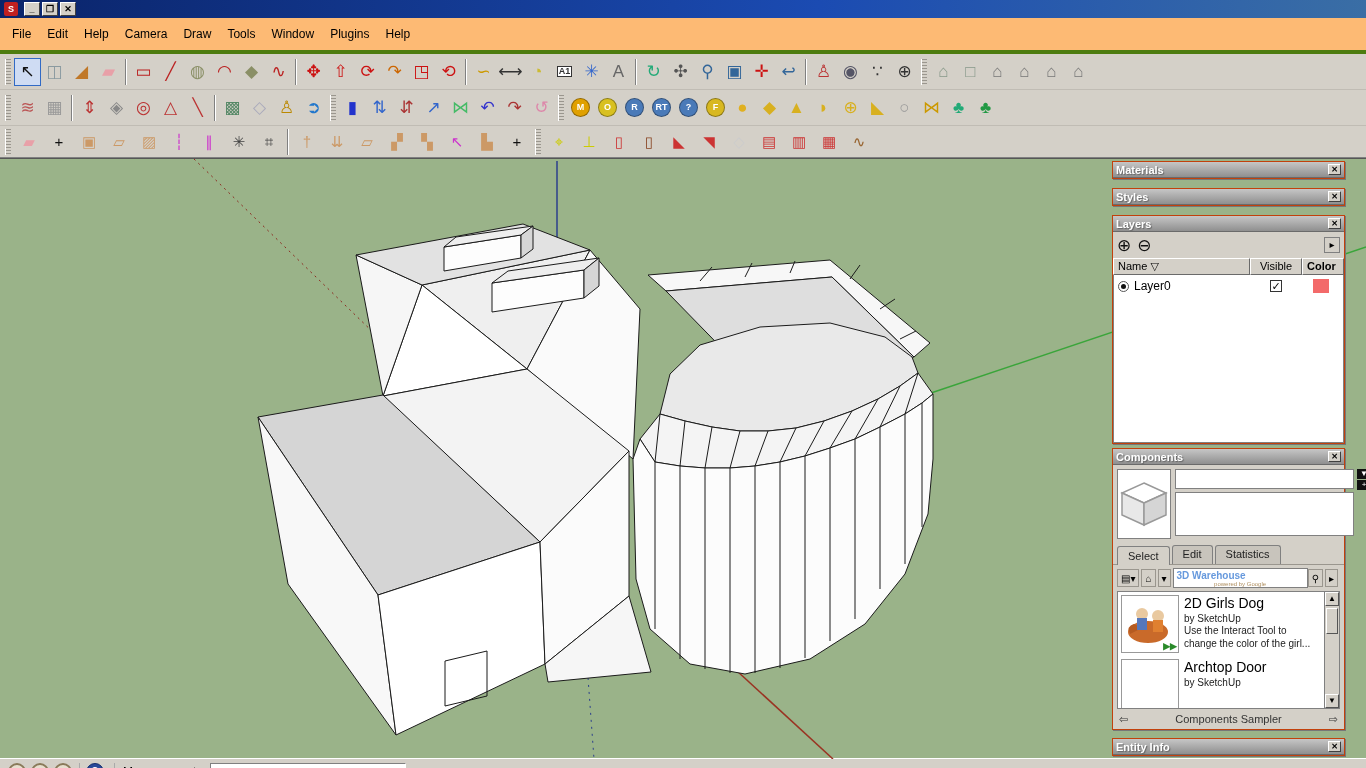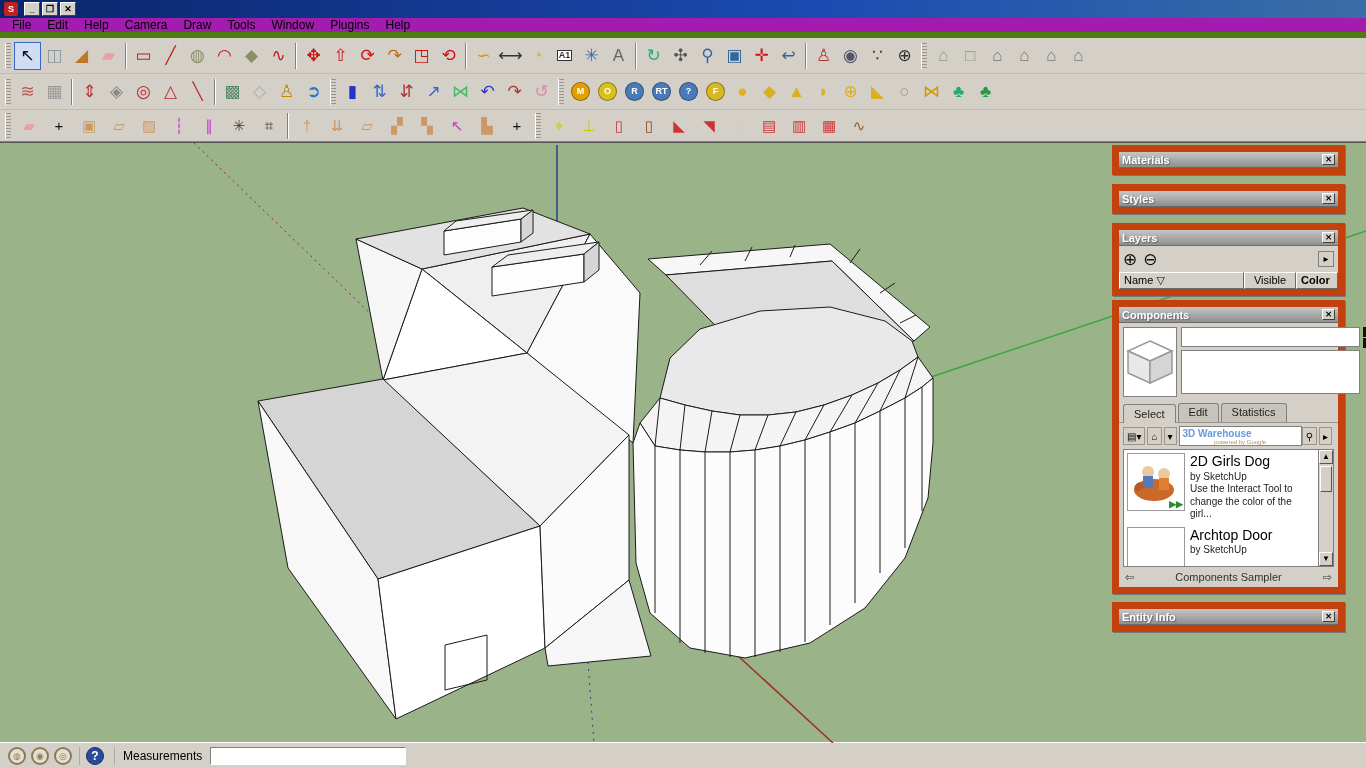--- a/index.html
+++ b/index.html
@@ -8,21 +8,21 @@
 
 #titlebar { height:18px; background:linear-gradient(90deg,#0a246a 0%,#1b4bb2 60%,#3a6ea5 100%);
   display:flex; align-items:center; padding:0 2px; }
 #app-icon { width:14px; height:14px; background:#c02020; border-radius:2px; margin:0 4px 0 2px;
   display:flex; align-items:center; justify-content:center; color:#fff; font-size:9px; font-weight:bold; }
 #title-text { color:#fff; font-weight:bold; font-size:11px; flex:1; }
 .winbtn { width:16px; height:14px; background:#d4d0c8; border:1px solid; border-color:#fff #404040 #404040 #fff;
   font-size:9px; line-height:12px; text-align:center; margin-left:2px; font-weight:bold; color:#000; }
 
 
-#menubar { height:20px; background:#a21caf; display:flex; align-items:center; padding-left:4px; border-bottom:6px solid #4d7c0f;}
+#menubar { height:36px; background:#fdba74; display:flex; align-items:center; padding-left:4px; border-bottom:4px solid #4d7c0f;}
 .menu-item { font-size:12px; padding:2px 8px; color:#000; }
 
 
 .toolrow { background:#d4d0c8; display:flex; align-items:center; padding-left:2px; }
 #toolrow1 { height:36px; border-bottom:1px solid #c0bcb4;}
 #toolrow2 { height:36px; border-bottom:1px solid #c0bcb4;}
 #toolrow3 { height:32px; border-bottom:1px solid #808080;}
 .tb-handle { width:6px; height:26px; margin:0 3px;
   background:repeating-linear-gradient(180deg,#9a968e 0 1px,transparent 1px 3px);
   border-left:1px solid #fff; }
@@ -34,21 +34,21 @@
 .tbtn .glyph-multi { font-size:9px; font-weight:bold; border:1px solid #333; padding:0 1px; background:#fff;}
 .badge { width:19px; height:19px; border-radius:50%; color:#fff; font-size:9px; font-weight:bold;
   display:flex; align-items:center; justify-content:center; border:1px solid rgba(0,0,0,.35); }
 
 
 #viewport { position:relative; width:1366px; height:600px; background:#9ab389; border-top:1px solid #565656; }
 #model-svg { position:absolute; left:0; top:0; }
 
 
 #tray-stack { position:absolute; top:2px; right:21px; width:233px; }
-.tray { border:7px solid #c2410c; background:#d4d0c8; box-shadow:1px 1px 0 #777; }
+.tray { border:1px solid #c2410c; background:#d4d0c8; box-shadow:1px 1px 0 #777; }
 .tray-title { height:16px; background:linear-gradient(180deg,#c6c6c6,#8f8f8f); display:flex; align-items:center;
   padding:0 3px; border-bottom:1px solid #6a6a6a; }
 .tray-title .t { color:#fff; font-size:11px; font-weight:bold; flex:1; text-shadow:1px 1px 1px #666; }
 .tray-close { width:13px; height:11px; background:#d4d0c8; border:1px solid; border-color:#fff #404040 #404040 #fff;
   font-size:8px; line-height:9px; text-align:center; font-weight:bold; }
 .mb9 { margin-bottom:9px; } .mb4 { margin-bottom:4px; } .mb8 { margin-bottom:8px; }
 
 
 #layers-toolbar { height:26px; display:flex; align-items:center; padding:0 4px; }
 .roundbtn { font-size:17px; line-height:1; margin-right:6px; color:#111; }
@@ -545,20 +545,28 @@
         <span class="roundbtn">⊕</span>
         <span class="roundbtn">⊖</span>
         <span class="spring"></span>
         <span class="detail-arrow">▸</span>
       </div>
       <div id="layers-header">
         <span class="hc" id="lh-name">Name   ▽</span>
         <span class="hc" id="lh-visible">Visible</span>
         <span class="hc" id="lh-color">Color</span>
       </div>
+      <div id="layers-list">
+          <div class="layer-row">
+            <span class="radio-on"></span>
+            <span class="layer-name">Layer0</span>
+            <span class="chk">✓</span>
+            <span class="swatch" style="background: rgb(243, 106, 106);"></span>
+          </div>
+        </div>
     </div>
 
     <div class="tray mb8">
       <div class="tray-title">
         <span class="t">Components</span>
         <span class="tray-close">✕</span>
       </div>
       <div id="comp-top">
         <div id="comp-preview">
           <svg width="52" height="50" viewBox="0 0 52 50">

